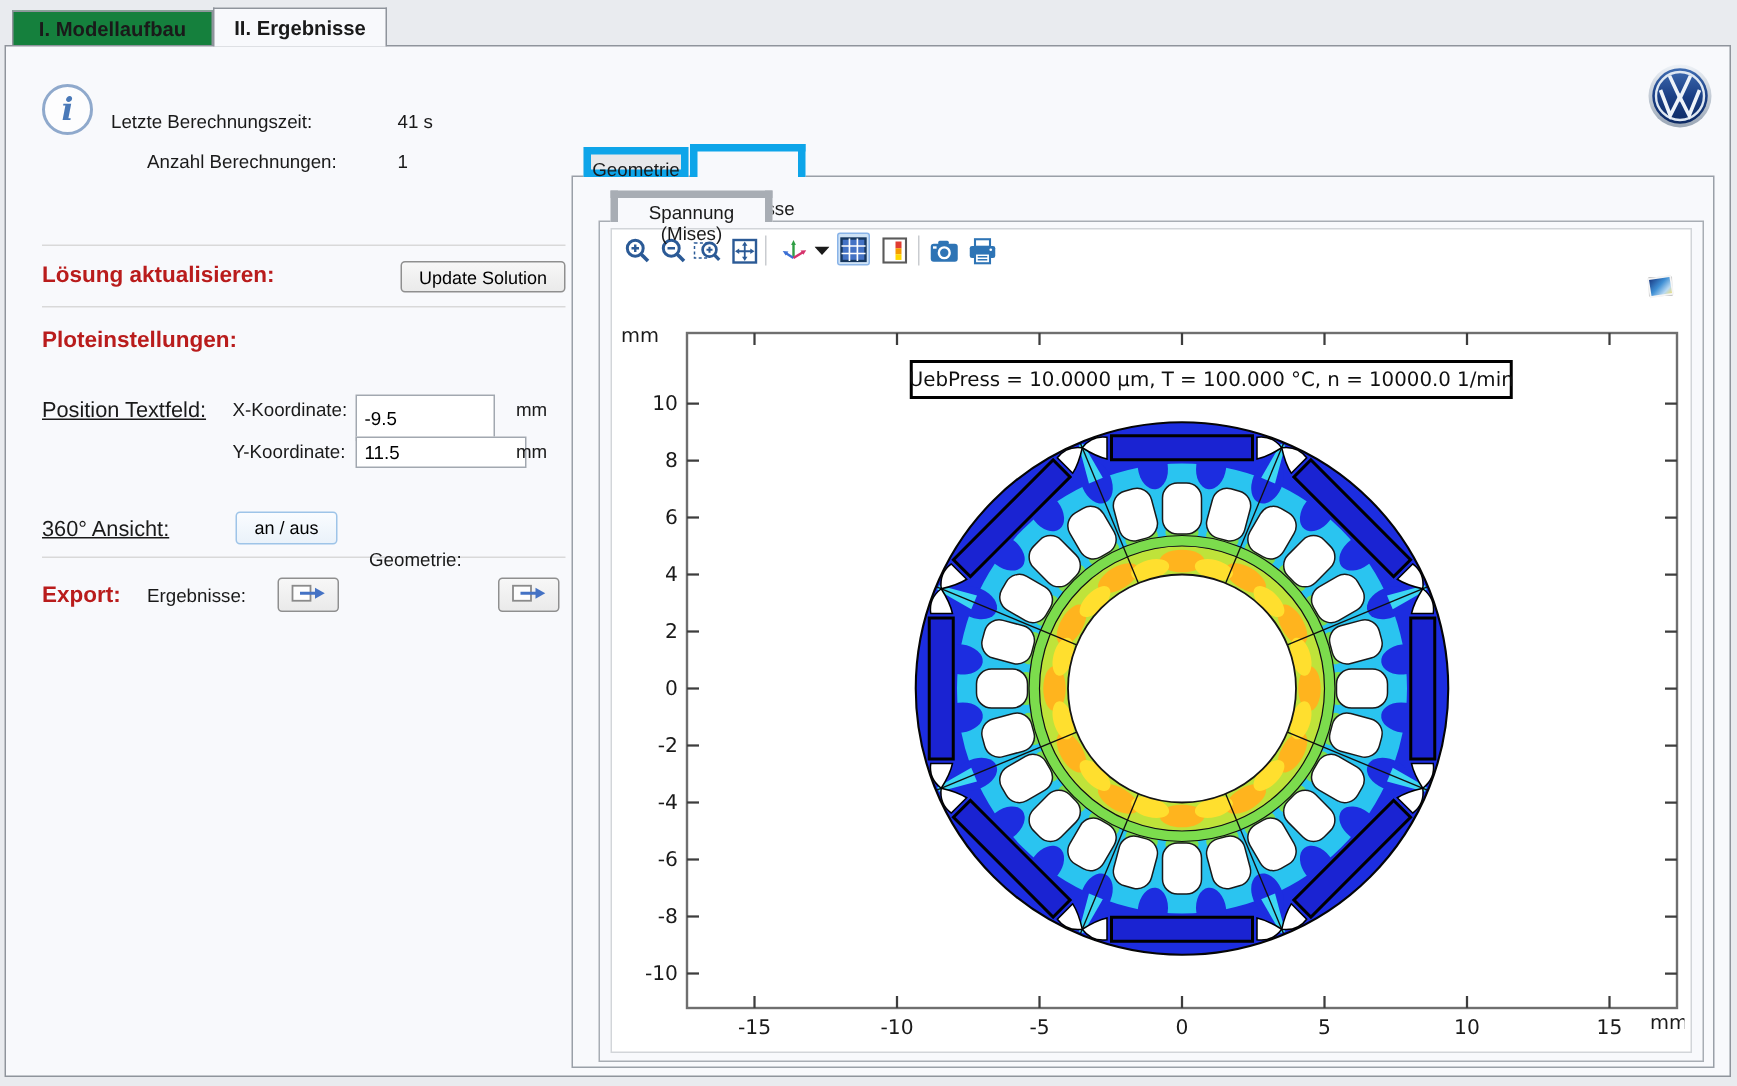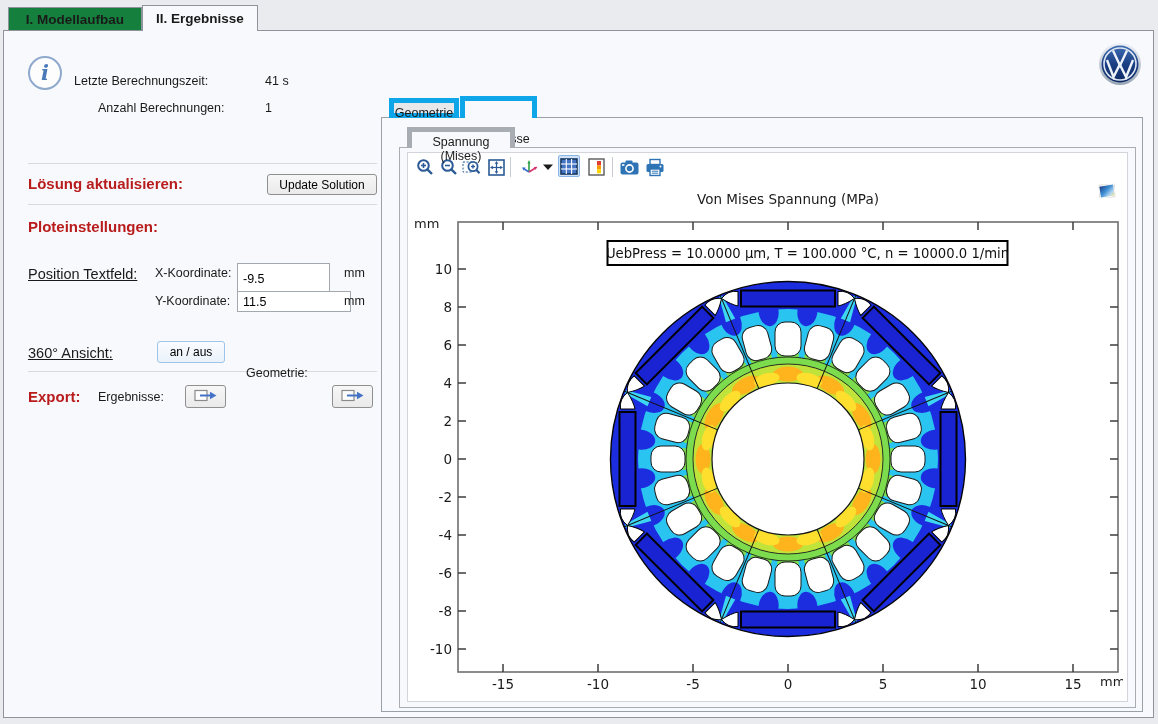--- a/index.html
+++ b/index.html
@@ -231,21 +231,20 @@
         <stop offset="0.75" stop-color="#b9d9f2"></stop>
           <stop offset="1" stop-color="#f3df66"></stop>
       </linearGradient>
     </defs>
     <g transform="rotate(-9 11 11)">
       <rect x="3.5" y="5" width="15" height="12" fill="#e9e9e9" stroke="#bdbdbd" stroke-width="0.8" transform="rotate(7 11 11)"></rect>
       <rect x="3.5" y="5" width="15" height="12" fill="url(#mg)" stroke="#f5f5f5" stroke-width="1.2"></rect>
     </g>
   </svg>
 
-  <div class="abs plot-title" style="left:458px;top:191px;width:660px;">Von Mises Spannung (MPa)</div>
 
   <svg id="plotsvg" class="abs" style="left:408px;top:205px;" width="715" height="495" viewBox="0 0 715 495">
     <g id="motor" transform="translate(380,254)">
         <circle r="177.5" fill="#1c2de0"></circle>
         <path d="M0 -150 A150 150 0 1 0 0 150 A150 150 0 1 0 0 -150 Z M0 -102 A102 102 0 1 1 0 102 A102 102 0 1 1 0 -102 Z" fill="#2ac4f0" fill-rule="evenodd"></path>
         <ellipse rx="10" ry="15" fill="#1c2de0" transform="rotate(7.5) translate(0,-149)"></ellipse>
         <ellipse rx="10" ry="15" fill="#1c2de0" transform="rotate(22.5) translate(0,-149)"></ellipse>
         <ellipse rx="10" ry="15" fill="#1c2de0" transform="rotate(37.5) translate(0,-149)"></ellipse>
         <ellipse rx="10" ry="15" fill="#1c2de0" transform="rotate(52.5) translate(0,-149)"></ellipse>
         <ellipse rx="10" ry="15" fill="#1c2de0" transform="rotate(67.5) translate(0,-149)"></ellipse>

